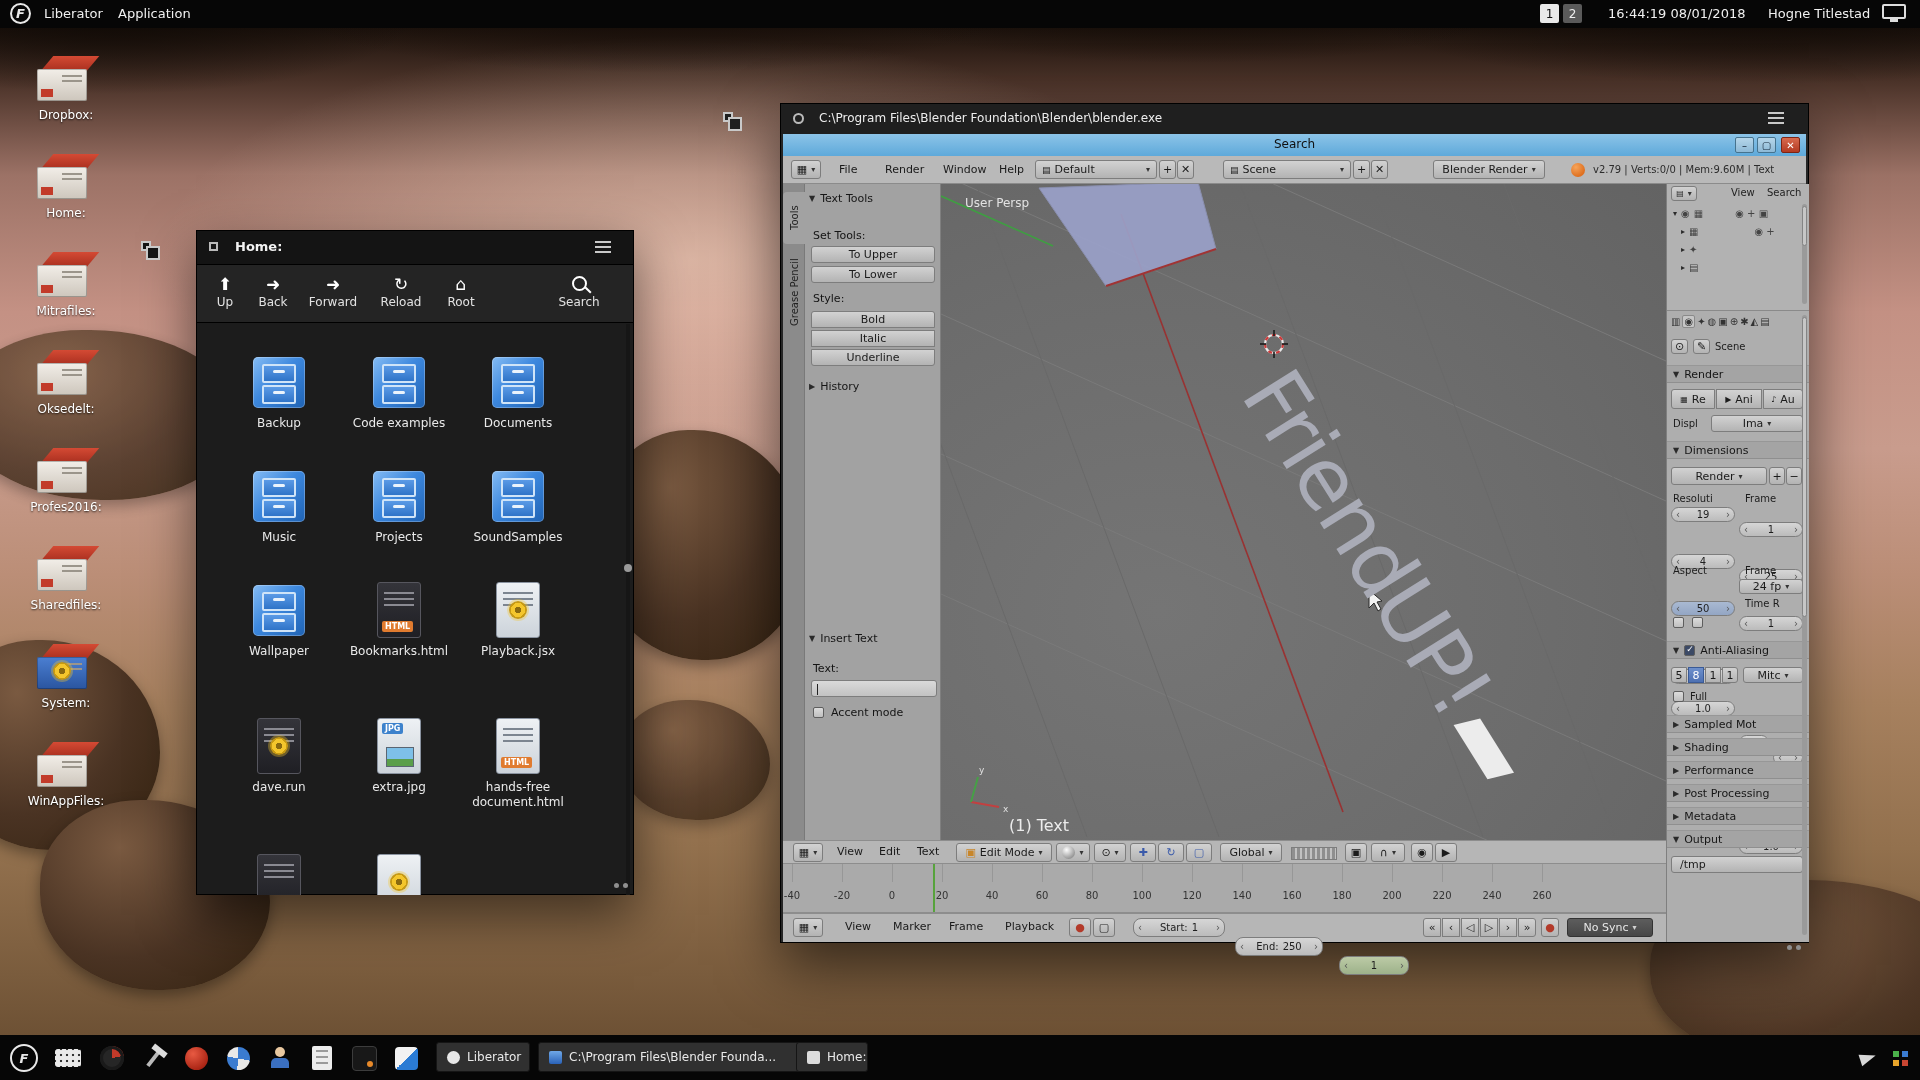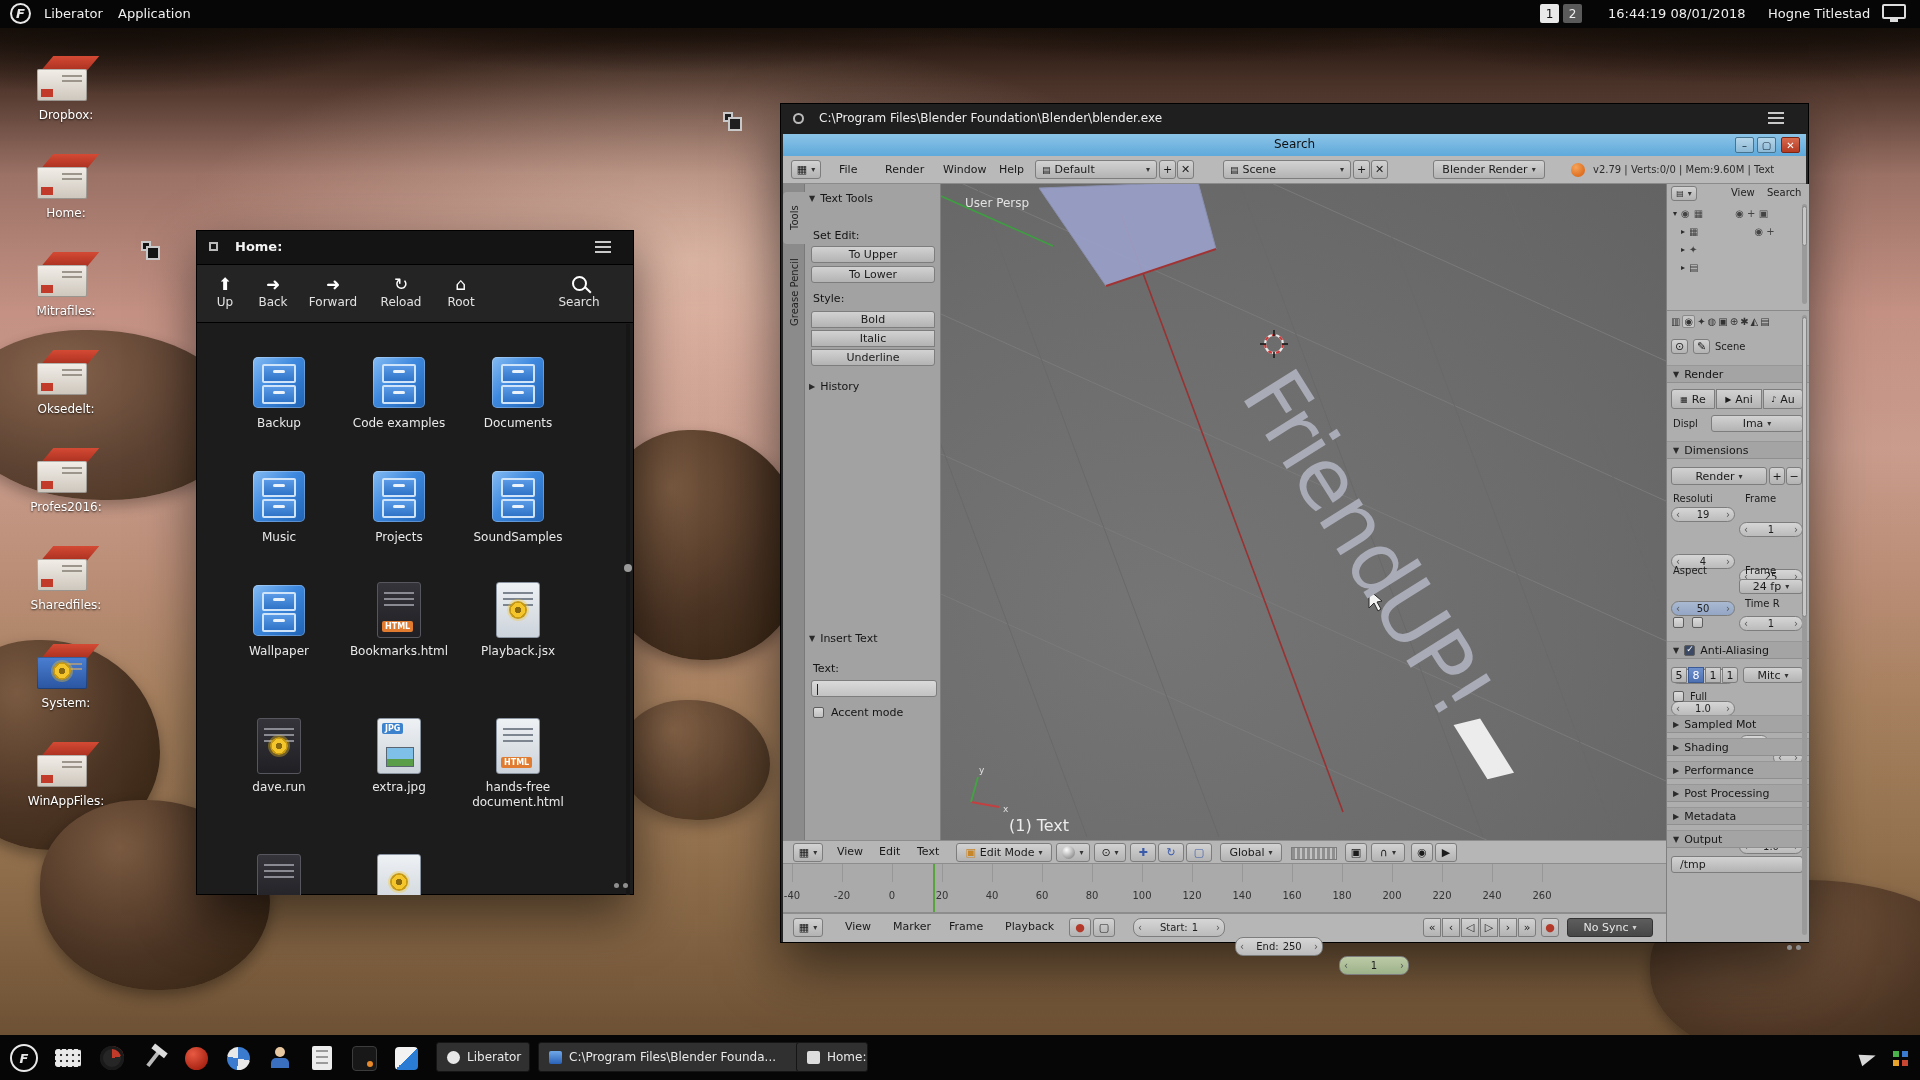--- a/index.html
+++ b/index.html
@@ -433,21 +433,21 @@
 
   <div id="bl-tools" class="a">
     <div class="vtabs a">
       <div class="vtab active a" style="top:8px;height:52px">Tools</div>
       <div class="vtab a" style="top:66px;height:84px">Grease Pencil</div>
     </div>
     <div class="a ph" style="left:26px;top:8px">
       <span class="tri">▼</span>
       <span>Text Tools</span>
       </div>
-    <div class="a" style="left:30px;top:45px">Set Edit:</div>
+    <div class="a" style="left:30px;top:45px">Set Tools:</div>
     <div class="a bb tool-btn" style="top:62px">To Upper</div>
     <div class="a bb tool-btn" style="top:82px">To Lower</div>
     <div class="a" style="left:30px;top:108px">Style:</div>
     <div class="a bb tool-btn" style="top:127px;border-radius:3px 3px 0 0">Bold</div>
     <div class="a bb tool-btn" style="top:146px;border-radius:0">Italic</div>
     <div class="a bb tool-btn" style="top:165px;border-radius:0 0 3px 3px">Underline</div>
     <div class="a ph" style="left:26px;top:196px">
       <span class="tri">▶</span>
       <span>History</span>
       </div>

